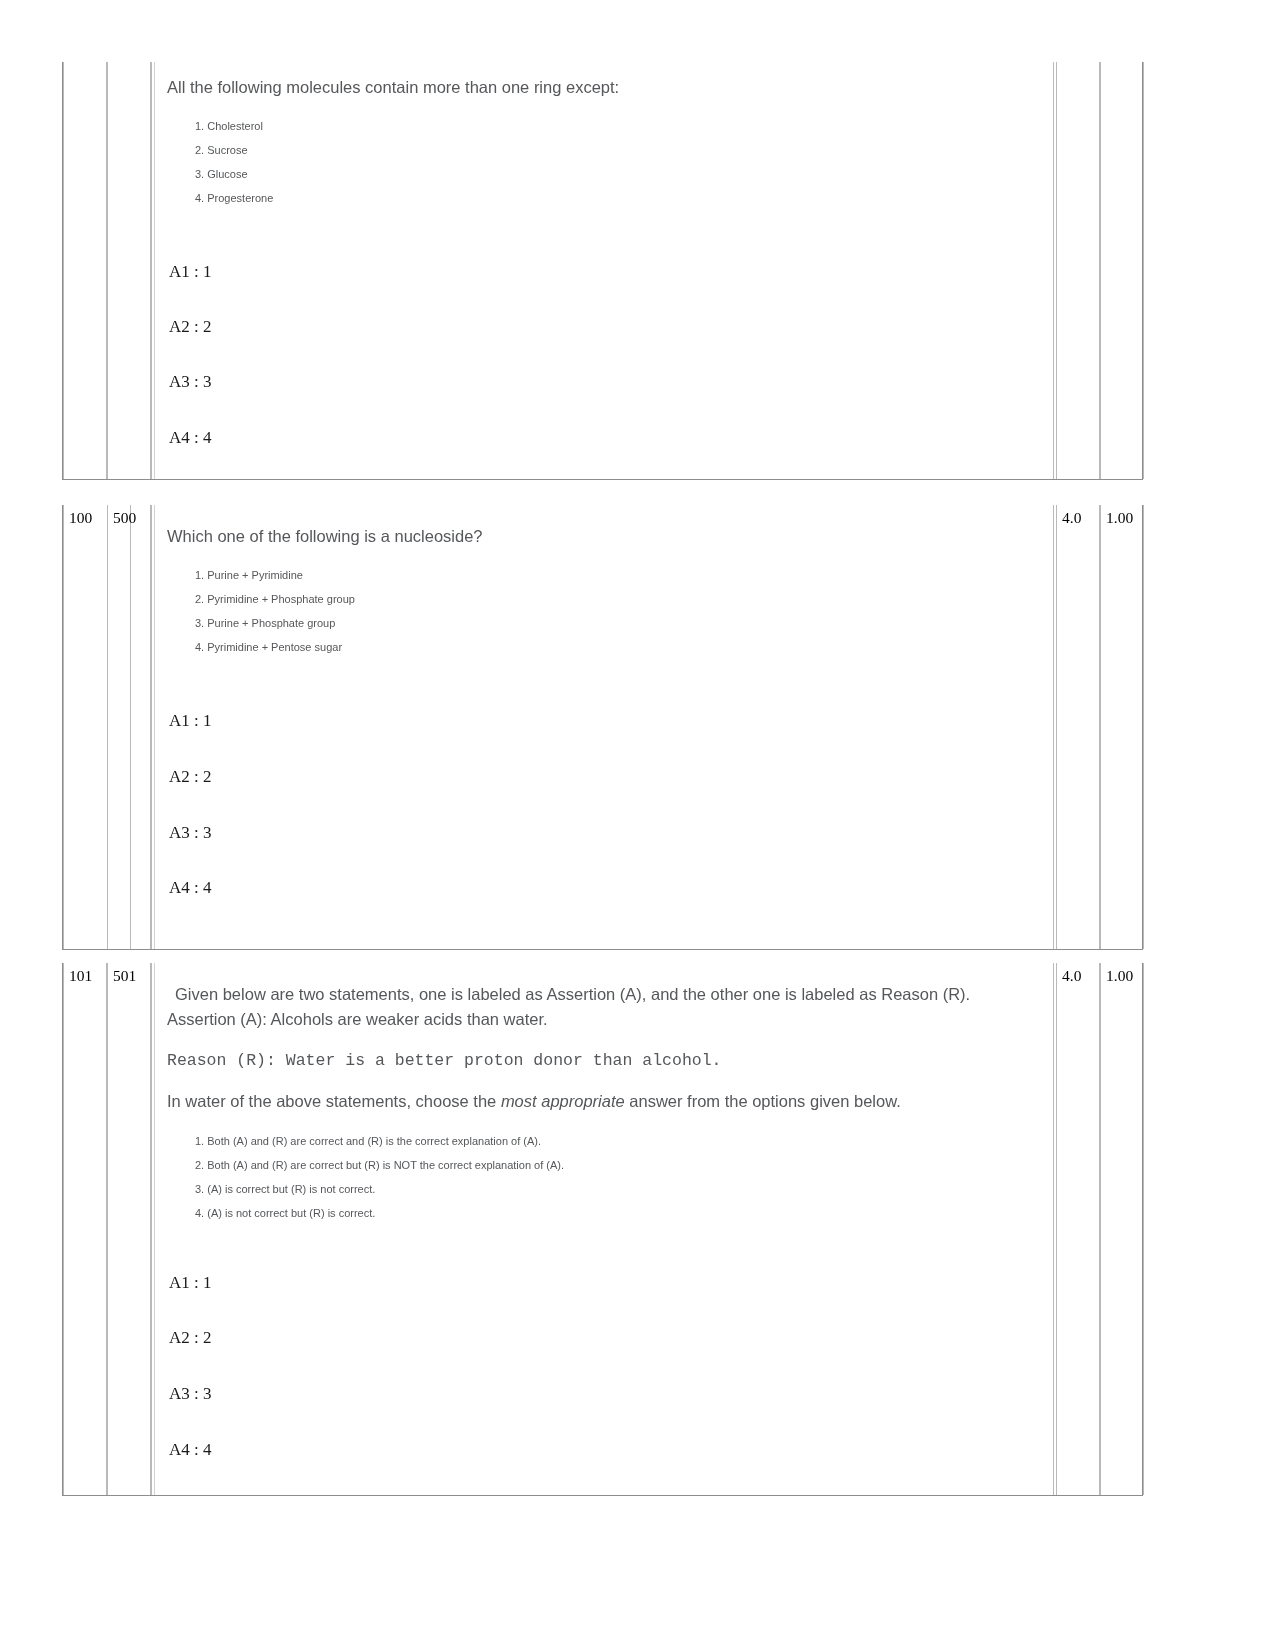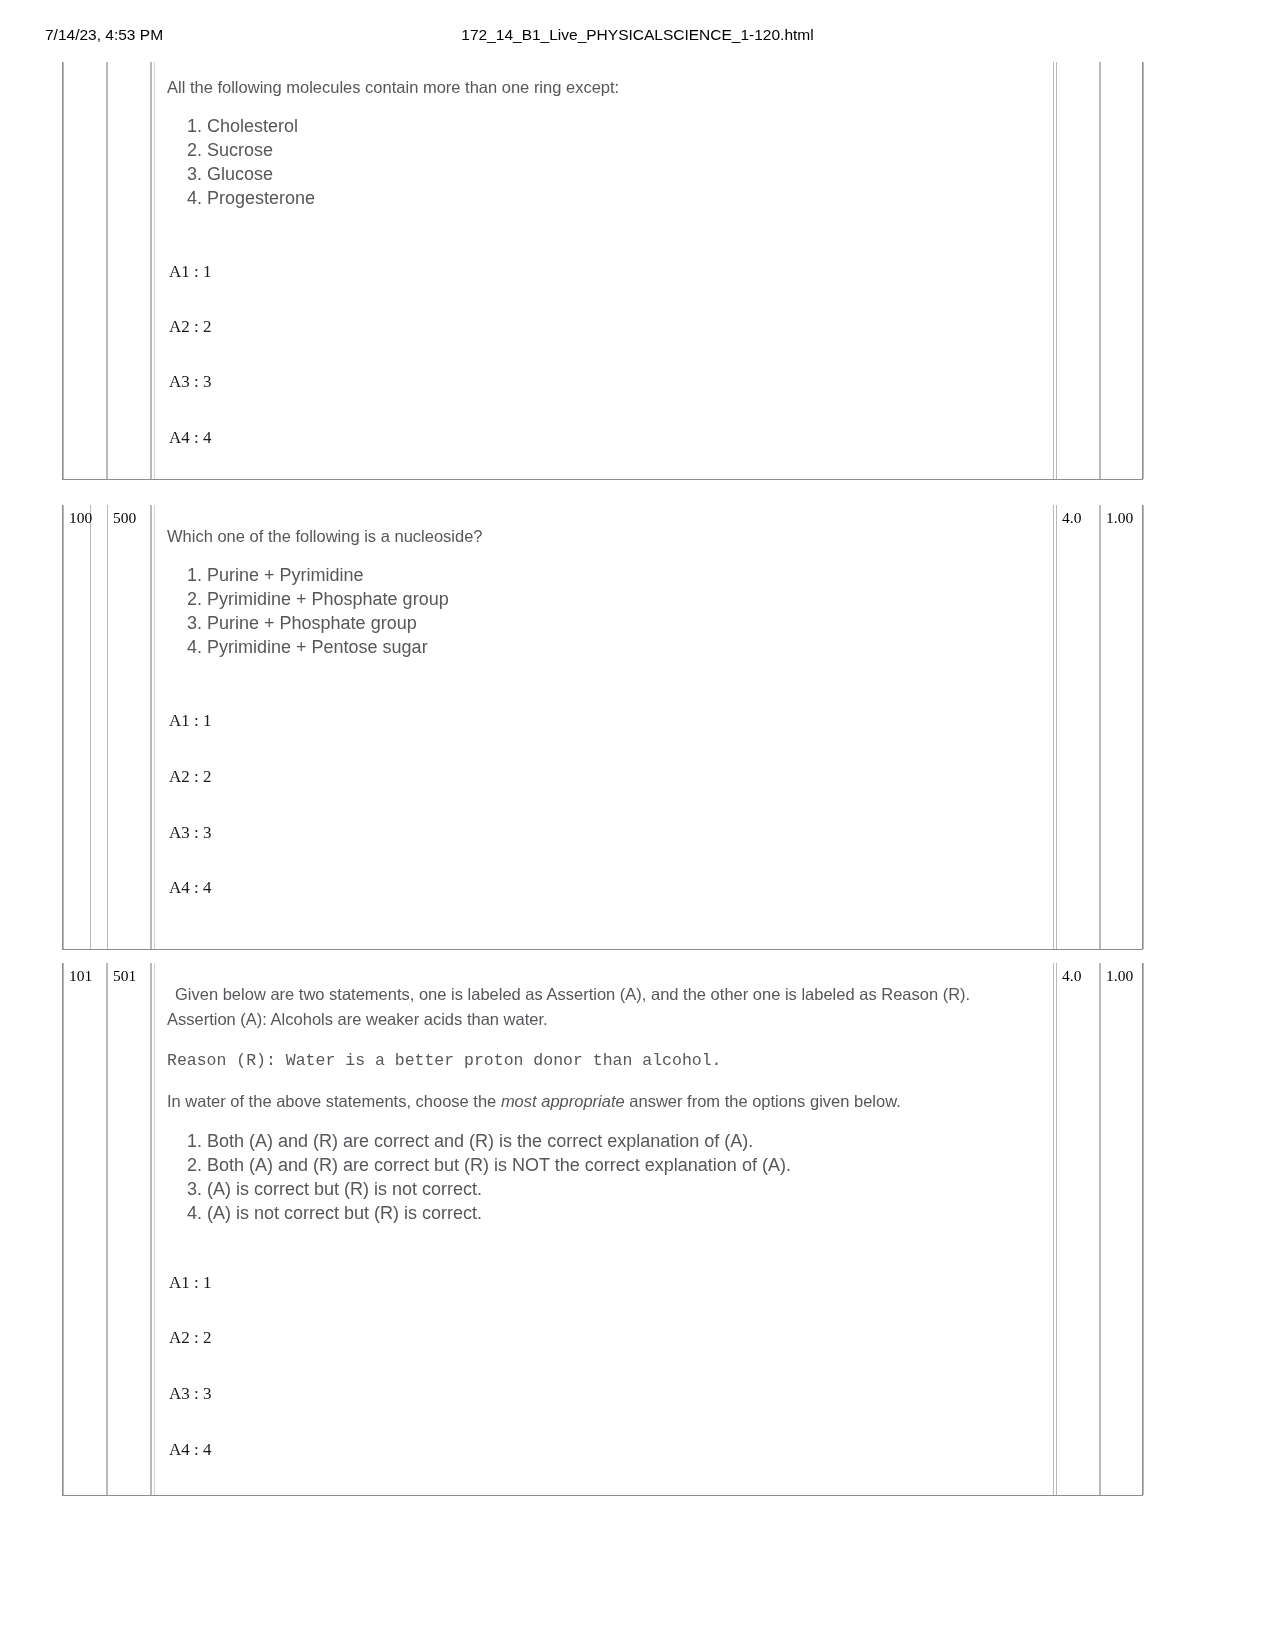--- a/index.html
+++ b/index.html
@@ -199,44 +199,41 @@
   }
   .qtext em { font-style: italic; }
 
   .opts {
     margin: 0;
     padding: 0;
     list-style: none;
   }
   .opts li {
     font-family: "Liberation Sans", sans-serif;
-    font-size: 18px;
+    font-size: 11px;
     line-height: 24px;
     color: #55575a;
     white-space: nowrap;
+    margin-left: 8px;
   }
 
   
   .ans {
     font-family: "Liberation Serif", serif;
     font-size: 17px;
     line-height: 20px;
     color: #1a1a1a;
     white-space: nowrap;
   }
 </style>
 </head>
 <body>
 
 <div class="page">
 
-  <div class="print-header">
-    <span class="ph-left">7/14/23, 4:53 PM</span>
-    <span class="ph-center">172_14_B1_Live_PHYSICALSCIENCE_1-120.html</span>
-  </div>
 
   <div class="sheet">
 
     <div class="qrow topless" style="top:0px; height:418px; border-top:none;">
       <div class="cell-num" style="left:0px; width:44px;">
         <span class="v"></span>
       </div>
       <div class="cell-num" style="left:44px; width:44px;">
         <span class="v"></span>
       </div>
@@ -264,21 +261,21 @@
         <span class="v"></span>
       </div>
     </div>
 
     <div class="band" style="top:419px;">
       <div class="band-inner"></div>
       <span class="band-label">Objective Question</span>
     </div>
 
     <div class="qrow" style="top:443px; height:445px;">
-      <div class="cell-num" style="left:0px; width:28px;">
+      <div class="cell-num" style="left:0px; width:68px;">
         <span class="v">100</span>
       </div>
       <div class="cell-num" style="left:44px; width:44px;">
         <span class="v">500</span>
       </div>
 
       <div class="cell-body">
         <div class="cell-body-inner">
           <p class="qtext" style="position:absolute; left:12px; top:21px;">Which one of the following is a nucleoside?</p>
           <ul class="opts" style="position:absolute; left:32px; top:58px;">

